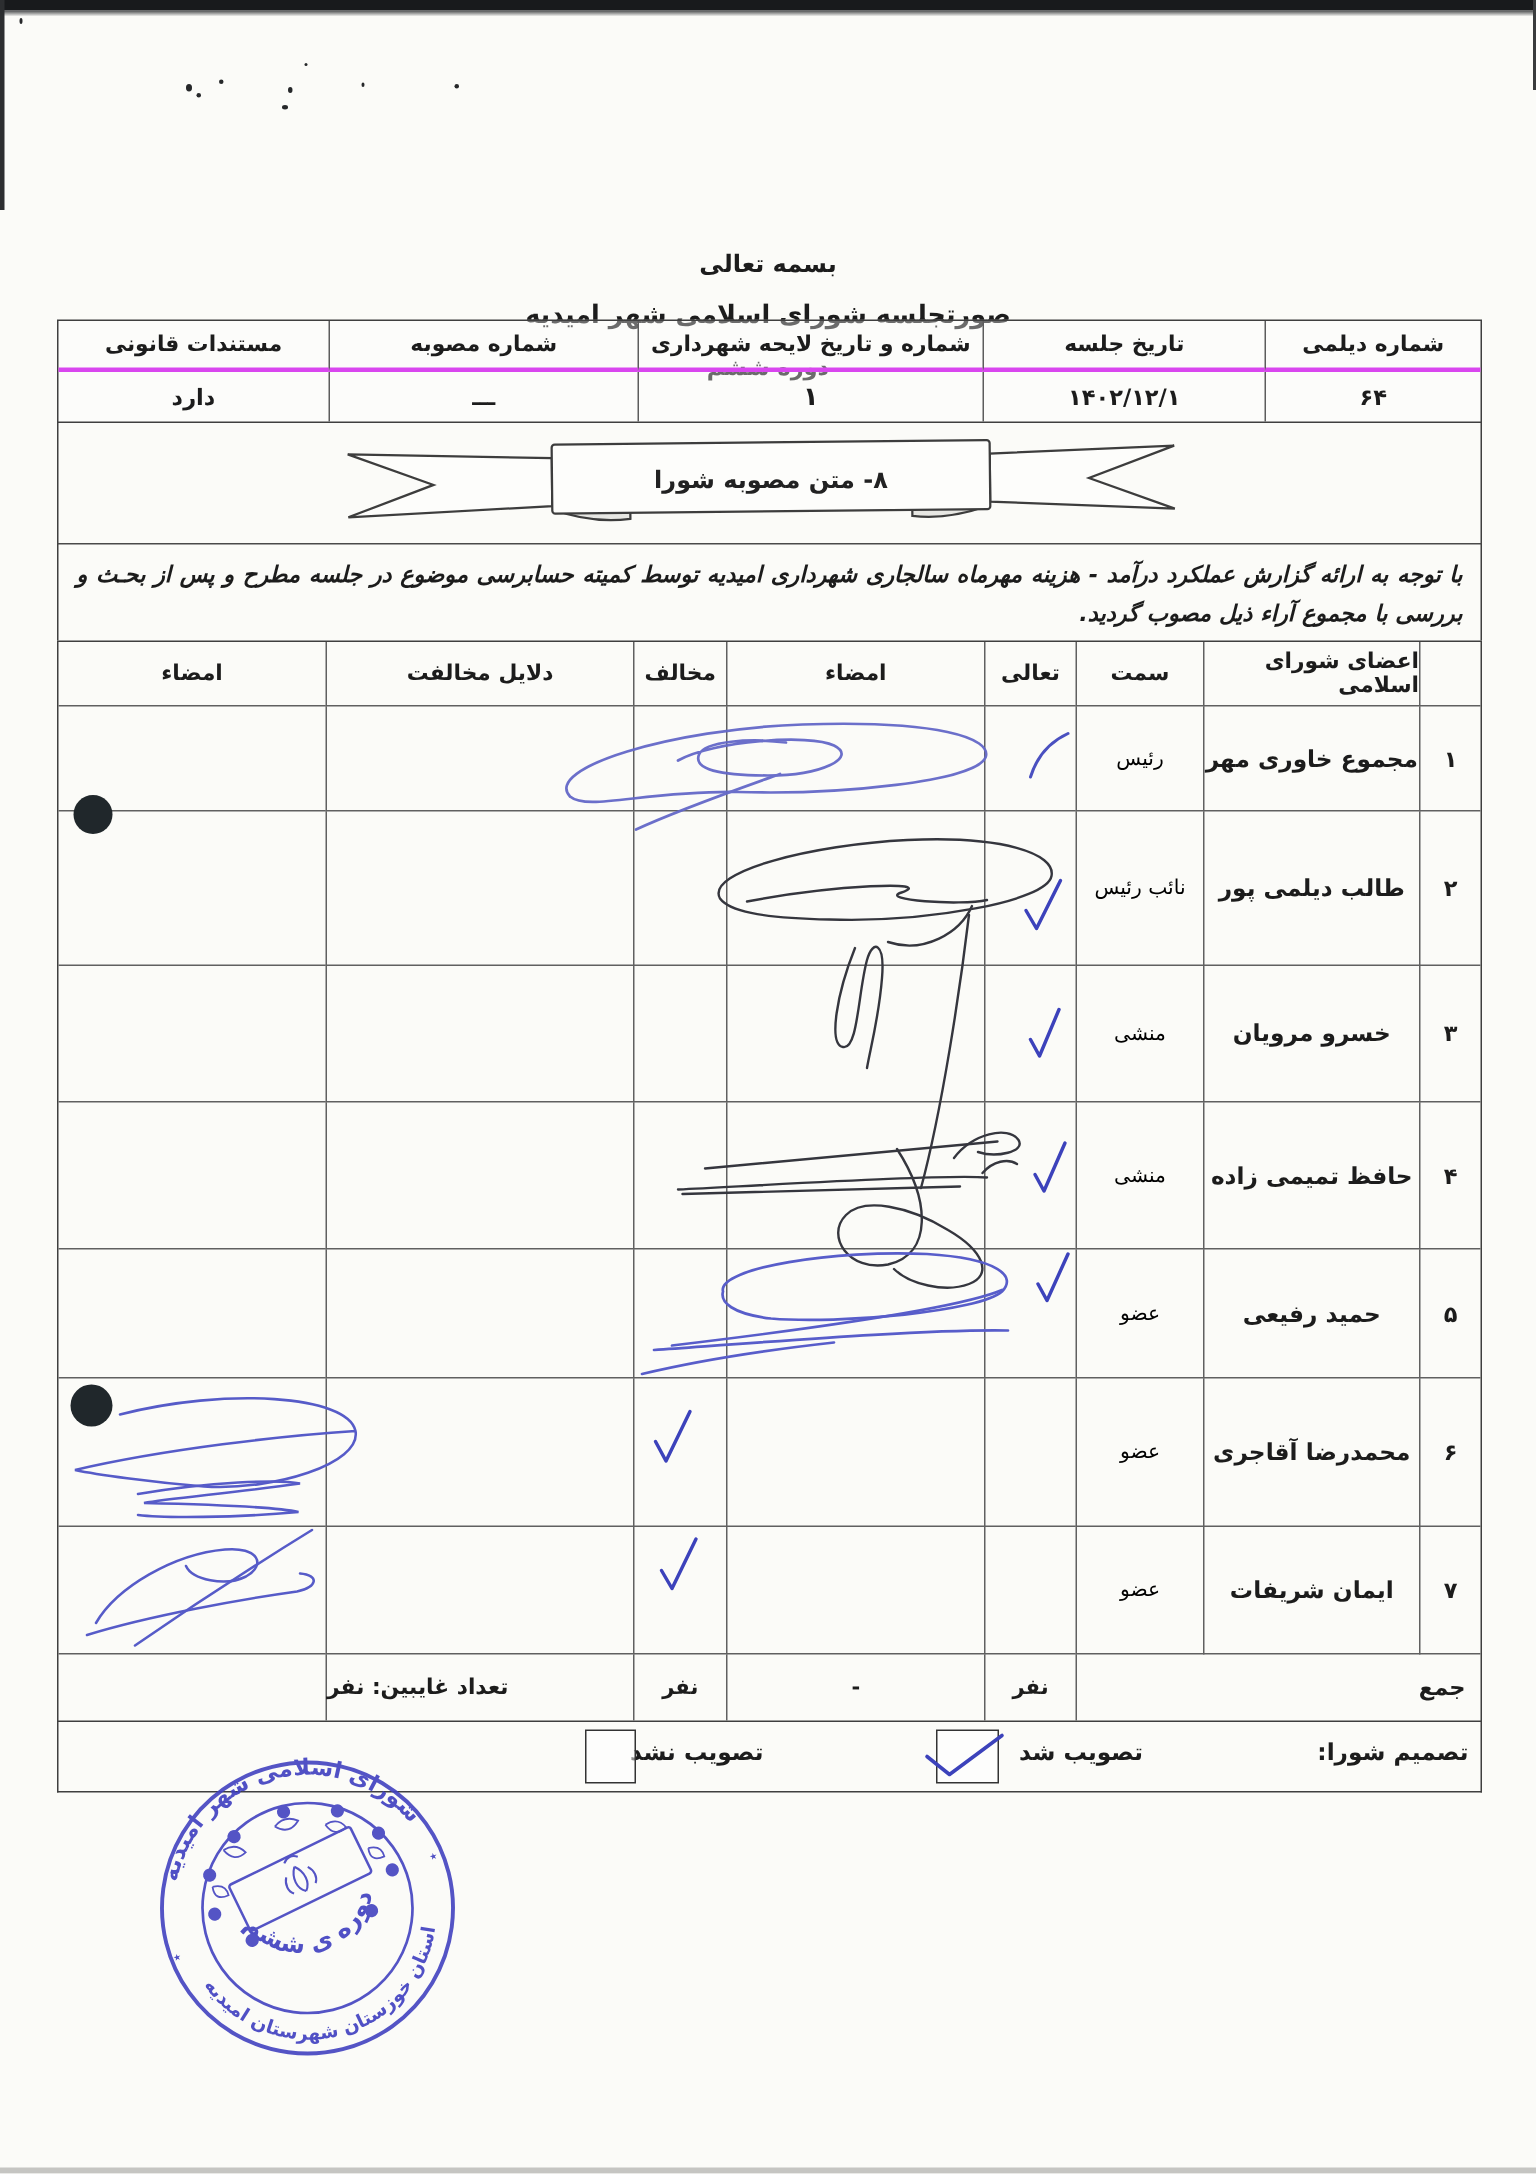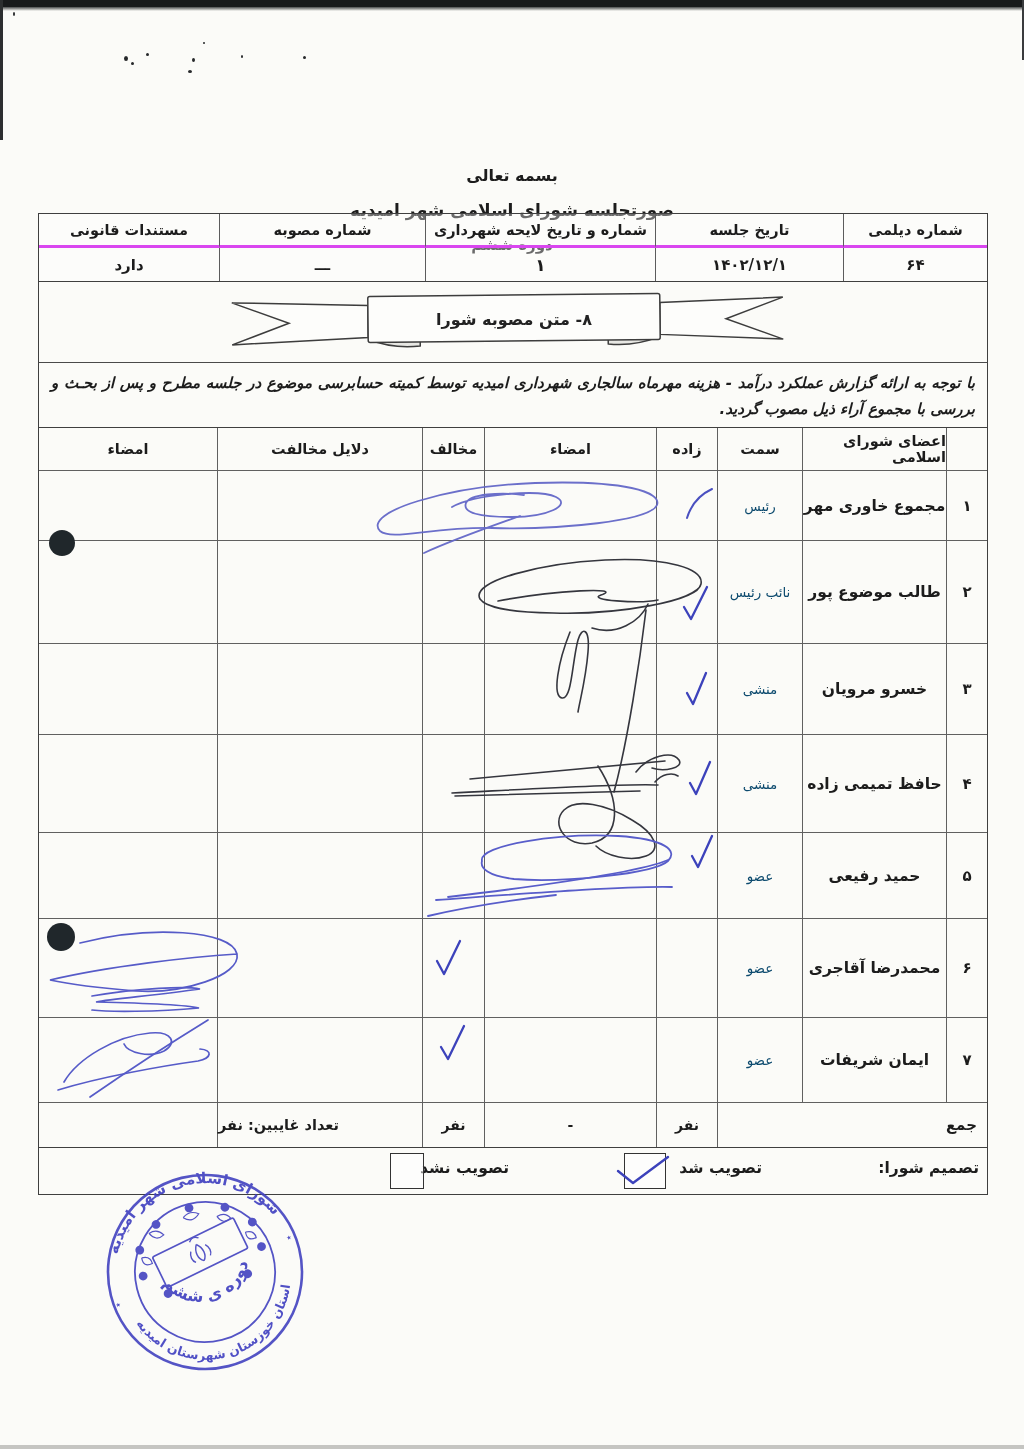--- a/index.html
+++ b/index.html
@@ -57,21 +57,21 @@
     grid-template-columns:41px 144px 85px 61px 172px 62px 205px auto;
     grid-template-rows:43px 70px 103px 91px 98px 86px 99px 85px auto;
     border:1.4px solid #3f3f3f;
   }
   .mg>div{box-sizing:border-box;border-left:1px solid #606060;border-bottom:1px solid #606060;
     display:flex;align-items:center;justify-content:center;direction:rtl;}
   .mg>div.nl{border-left:none;}
   .mg>div.nb{border-bottom:none;}
   .mg .th{font-weight:bold;font-size:14.5px;}
   .mg .name{font-weight:bold;font-size:15.5px;}
-  .mg .pos{font-size:13.5px;color:#0c4a6e;}
+  .mg .pos{font-size:13.5px;color:#000000;}
   .mg .num{font-weight:bold;font-size:15px;}
   .mg .tspan{grid-column:span 3;justify-content:flex-start;padding-right:10px;font-weight:bold;font-size:15px;}
   .mg .tcell{font-weight:bold;font-size:14px;}
   .mg .absent{justify-content:flex-end;font-weight:bold;font-size:14.5px;}
 
   
   .decision{
     position:absolute;left:38px;top:1148px;width:950px;height:47px;box-sizing:border-box;
     border-left:1.4px solid #3f3f3f;border-right:1.4px solid #3f3f3f;border-bottom:1.4px solid #3f3f3f;
     direction:rtl;
@@ -136,37 +136,37 @@
     </svg>
   </div>
 
   <div class="para">با توجه به ارائه گزارش عملکرد درآمد - هزینه مهرماه سالجاری شهرداری امیدیه توسط کمیته حسابرسی موضوع در جلسه مطرح و پس از بحـث و بررسی با مجموع آراء ذیل مصوب گردید.</div>
 
   <div class="mg">
 
     <div class="th"></div>
     <div class="th">اعضای شورای اسلامی</div>
     <div class="th">سمت</div>
-    <div class="th">زاده</div>
+    <div class="th">تعالی</div>
     <div class="th">امضاء</div>
     <div class="th">مخالف</div>
     <div class="th">دلایل مخالفت</div>
     <div class="th nl">امضاء</div>
 
     <div class="num">۱</div>
     <div class="name">مجموع خاوری مهر</div>
     <div class="pos">رئیس</div>
     <div></div>
     <div></div>
     <div></div>
     <div></div>
     <div class="nl"></div>
 
     <div class="num">۲</div>
-    <div class="name">طالب موضوع پور</div>
+    <div class="name">طالب دیلمی پور</div>
     <div class="pos">نائب رئیس</div>
     <div></div>
     <div></div>
     <div></div>
     <div></div>
     <div class="nl"></div>
 
     <div class="num">۳</div>
     <div class="name">خسرو مرویان</div>
     <div class="pos">منشی</div>

